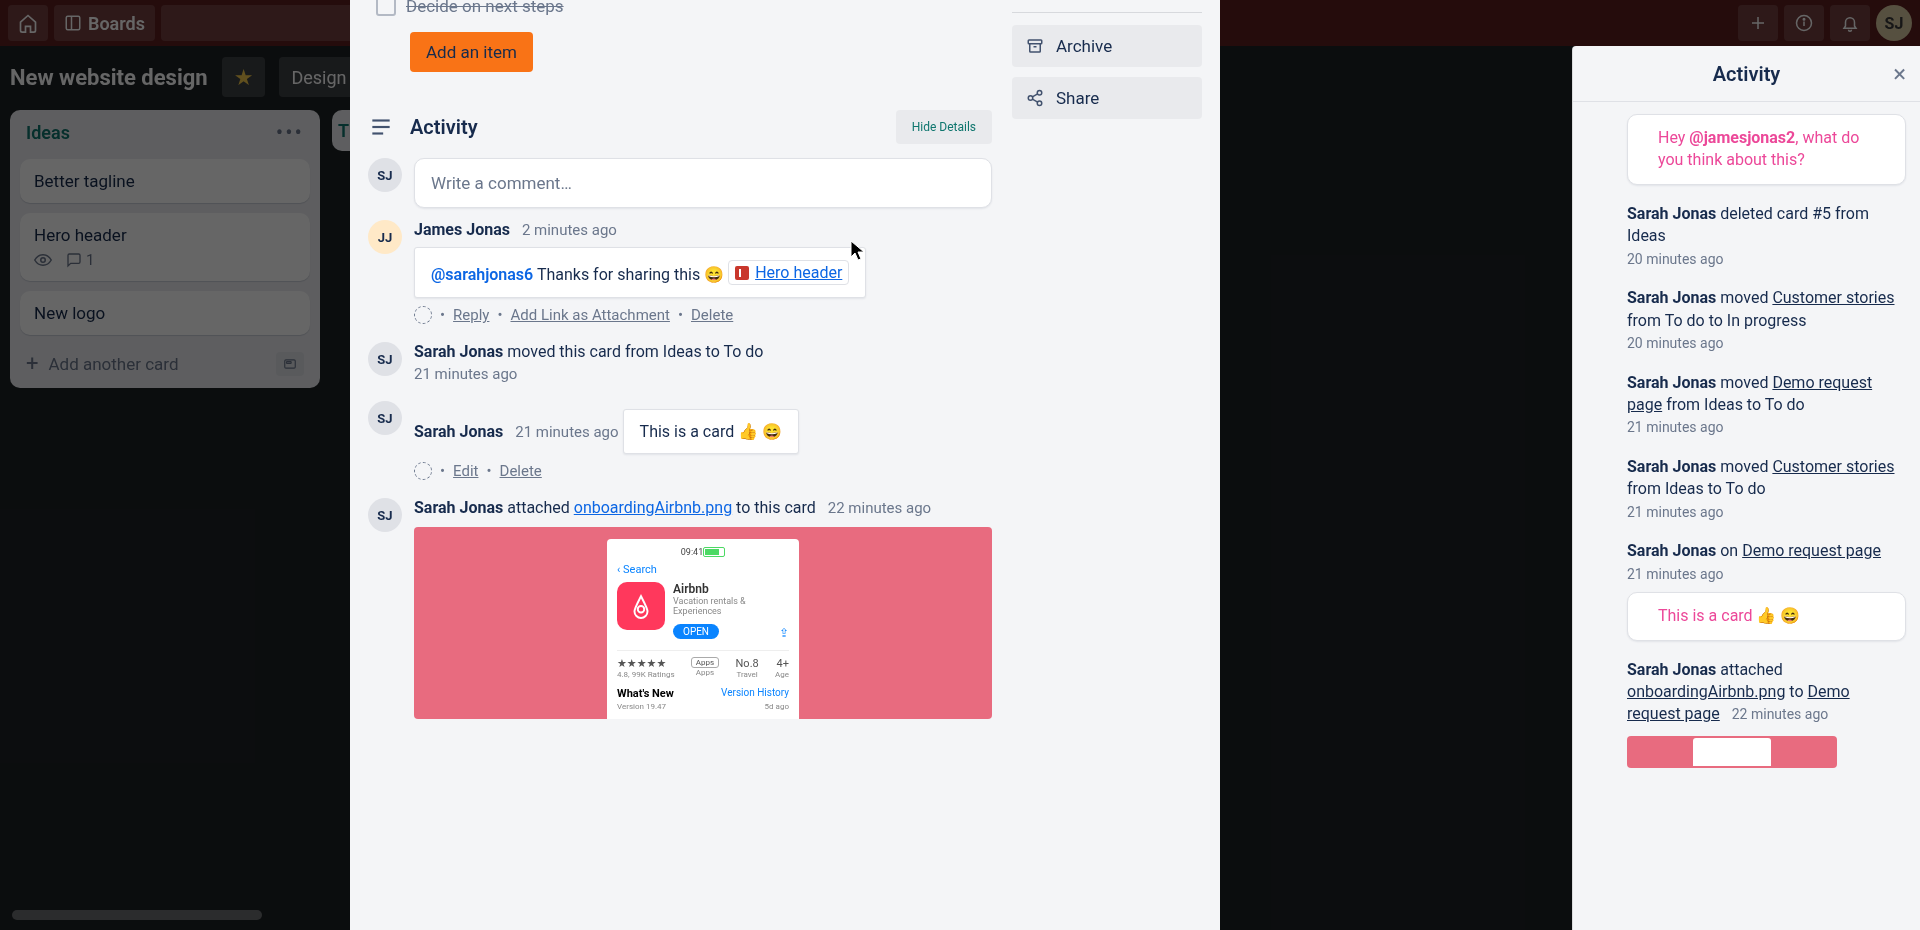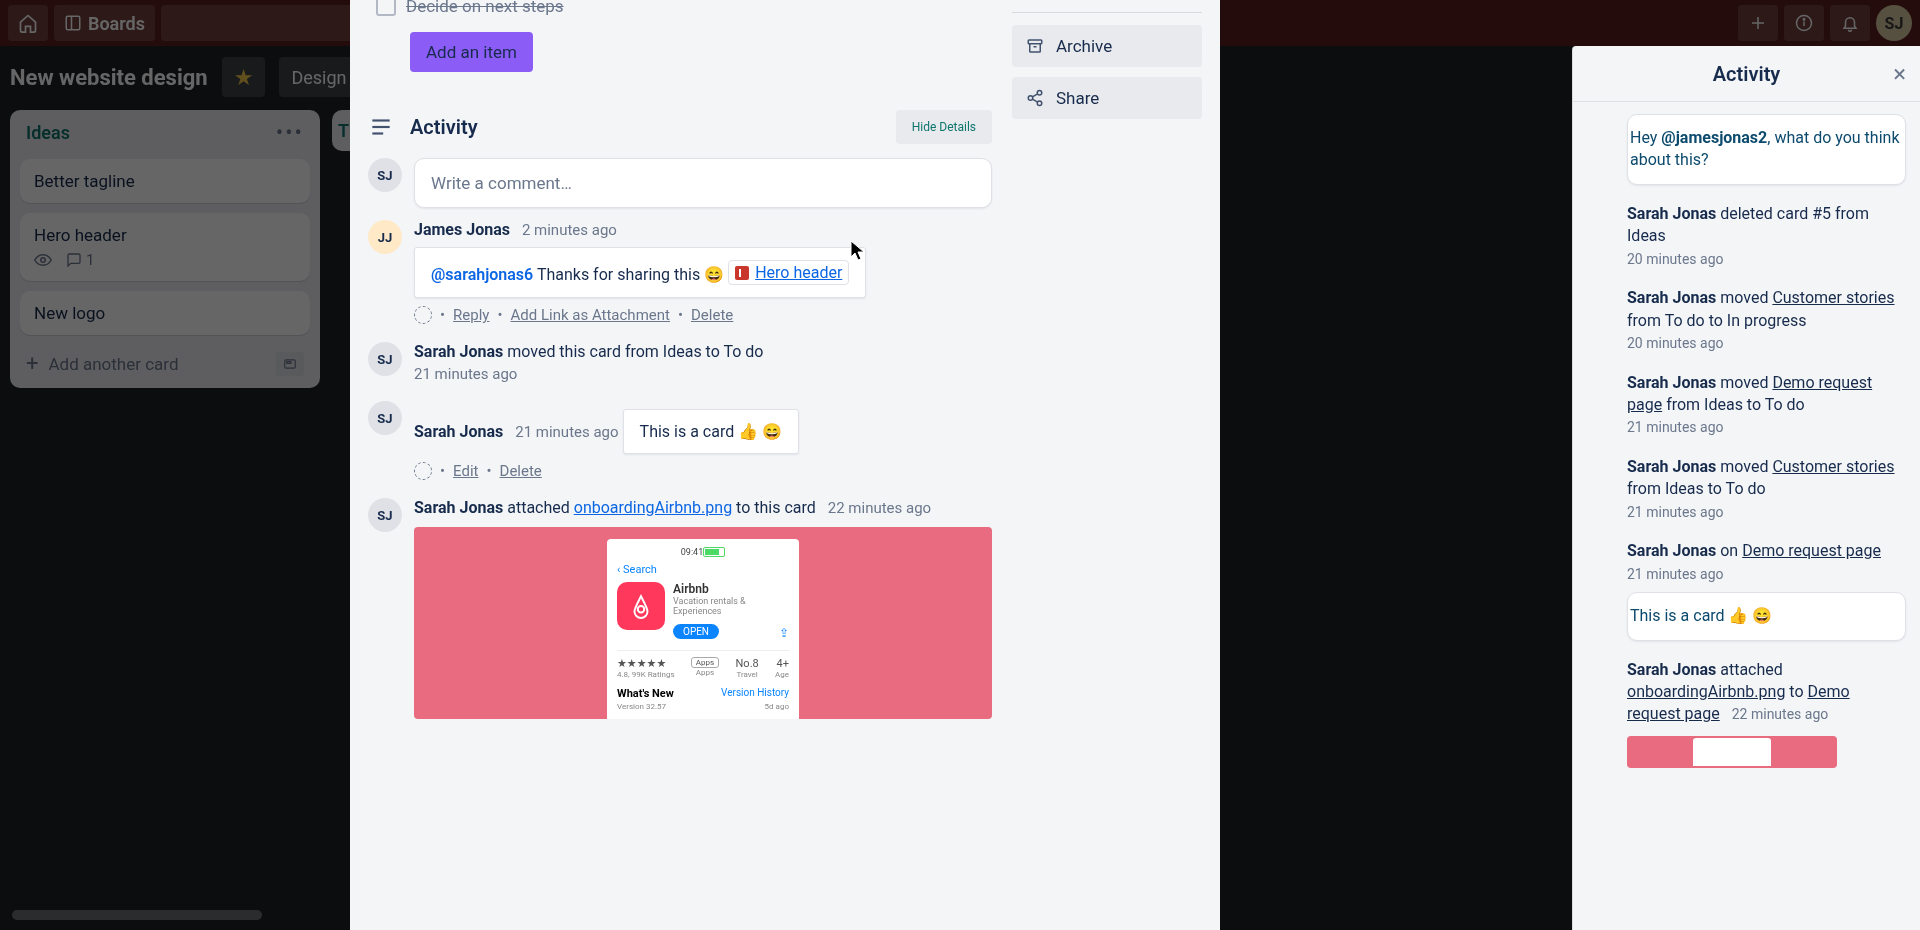--- a/index.html
+++ b/index.html
@@ -40,21 +40,21 @@
 
 
 .modal { position: absolute; top: 0; left: 350px; width: 870px; bottom: 0; background: #f4f5f7; z-index: 20; padding: 0 18px 0 18px; overflow: hidden; }
 .modal-inner { display: flex; gap: 20px; }
 .modal-main { flex: 1; padding-top: 0; }
 .modal-side { width: 190px; padding-top: 10px; display: flex; flex-direction: column; gap: 10px; }
 .side-btn { background: #e9eaed; border-radius: 4px; height: 42px; display: flex; align-items: center; gap: 12px; padding: 0 14px; font-size: 17px; color: #172b4d; }
 .side-divider { height: 1px; background: #d7d9dd; margin: 2px 0; }
 
 .checklist-item { display: flex; align-items: center; gap: 10px; padding: 2px 0 8px 6px; color: #172b4d; font-size: 17px; }
-.add-item-btn { background: #8b5cf6; border-radius: 4px; padding: 10px 16px; font-size: 17px; color: #172b4d; display: inline-block; margin: 8px 0 18px 42px; }
+.add-item-btn { background: #f97316; border-radius: 4px; padding: 10px 16px; font-size: 17px; color: #172b4d; display: inline-block; margin: 8px 0 18px 42px; }
 
 .section-head { display: flex; align-items: center; justify-content: space-between; padding: 20px 0 14px; }
 .section-head .left { display: flex; align-items: center; gap: 16px; }
 .section-title { font-size: 20px; font-weight: 600; color: #172b4d; }
 .hide-btn { background: #e9eaed; border-radius: 4px; padding: 10px 16px; font-size: 12px; color: #0f766e; }
 
 .avatar { width: 34px; height: 34px; border-radius: 50%; background: #dfe1e6; display: flex; align-items: center; justify-content: center; font-size: 13px; font-weight: 700; color: #172b4d; flex-shrink: 0; }
 .avatar.jj { background: #ffe9c7; }
 .comment-row { display: flex; gap: 12px; margin-bottom: 12px; }
 .comment-input { flex: 1; background: #fff; border: 1px solid #dfe1e6; border-radius: 10px; padding: 14px 16px; font-size: 17px; color: #6b778c; box-shadow: 0 1px 2px rgba(9,30,66,.08); }
@@ -98,21 +98,21 @@
 .drawer-head { height: 56px; display: flex; align-items: center; justify-content: center; position: relative; border-bottom: 1px solid #dfe1e6; }
 .drawer-title { font-size: 20px; font-weight: 600; color: #172b4d; }
 .drawer-close { position: absolute; right: 14px; font-size: 24px; color: #6b778c; }
 .drawer-body { padding: 12px 14px; display: flex; flex-direction: column; gap: 18px; overflow: hidden; }
 .drawer-item { display: flex; gap: 10px; font-size: 16px; color: #172b4d; line-height: 1.4; }
 .drawer-item .avatar { width: 30px; height: 30px; font-size: 12px; margin-top: 2px; visibility: hidden; }
 .drawer-item .body { flex: 1; }
 .drawer-item .body .name { font-weight: 700; }
 .drawer-item .body .ts { color: #6b778c; font-size: 14px; display: block; margin-top: 2px; }
 .drawer-item .body a { color: #172b4d; text-decoration: underline; }
-.quote-bubble { background: #fff; border: 1px solid #dfe1e6; border-radius: 10px; padding: 12px 2px; margin-top: 8px; box-shadow: 0 1px 2px rgba(9,30,66,.08); font-size: 16px; color: #0c4a6e; }
+.quote-bubble { background: #fff; border: 1px solid #dfe1e6; border-radius: 10px; padding: 12px 30px; margin-top: 8px; box-shadow: 0 1px 2px rgba(9,30,66,.08); font-size: 16px; color: #ec4899; }
 .drawer-thumb { margin-top:10px; width: 210px; height: 32px; background:#e86b7f; border-radius:4px; position:relative; }
 .drawer-thumb .mini { position:absolute; left:50%; top:2px; transform:translateX(-50%); width:78px; height:28px; background:#fff; border-radius:3px 3px 0 0; }
 
 .icon { display:inline-flex; }
 svg { display:block; }
 </style>
 </head>
 <body>
 
 <div class="topnav">
@@ -351,21 +351,21 @@
                 <div style="text-align:right">
                     <div class="n">4+</div>
                     <div>Age</div>
                   </div>
               </div>
               <div class="whatsnew">
                   <b>What's New</b>
                   <span class="vh">Version History</span>
                 </div>
               <div style="display:flex;justify-content:space-between;font-size:8px;color:#888;margin-top:2px">
-                  <span>Version 32.57</span>
+                  <span>Version 19.47</span>
                   <span>5d ago</span>
                 </div>
             </div>
           </div>
         </div>
       </div>
     </div>
 
     <div class="modal-side">
       <div class="side-divider"></div>

